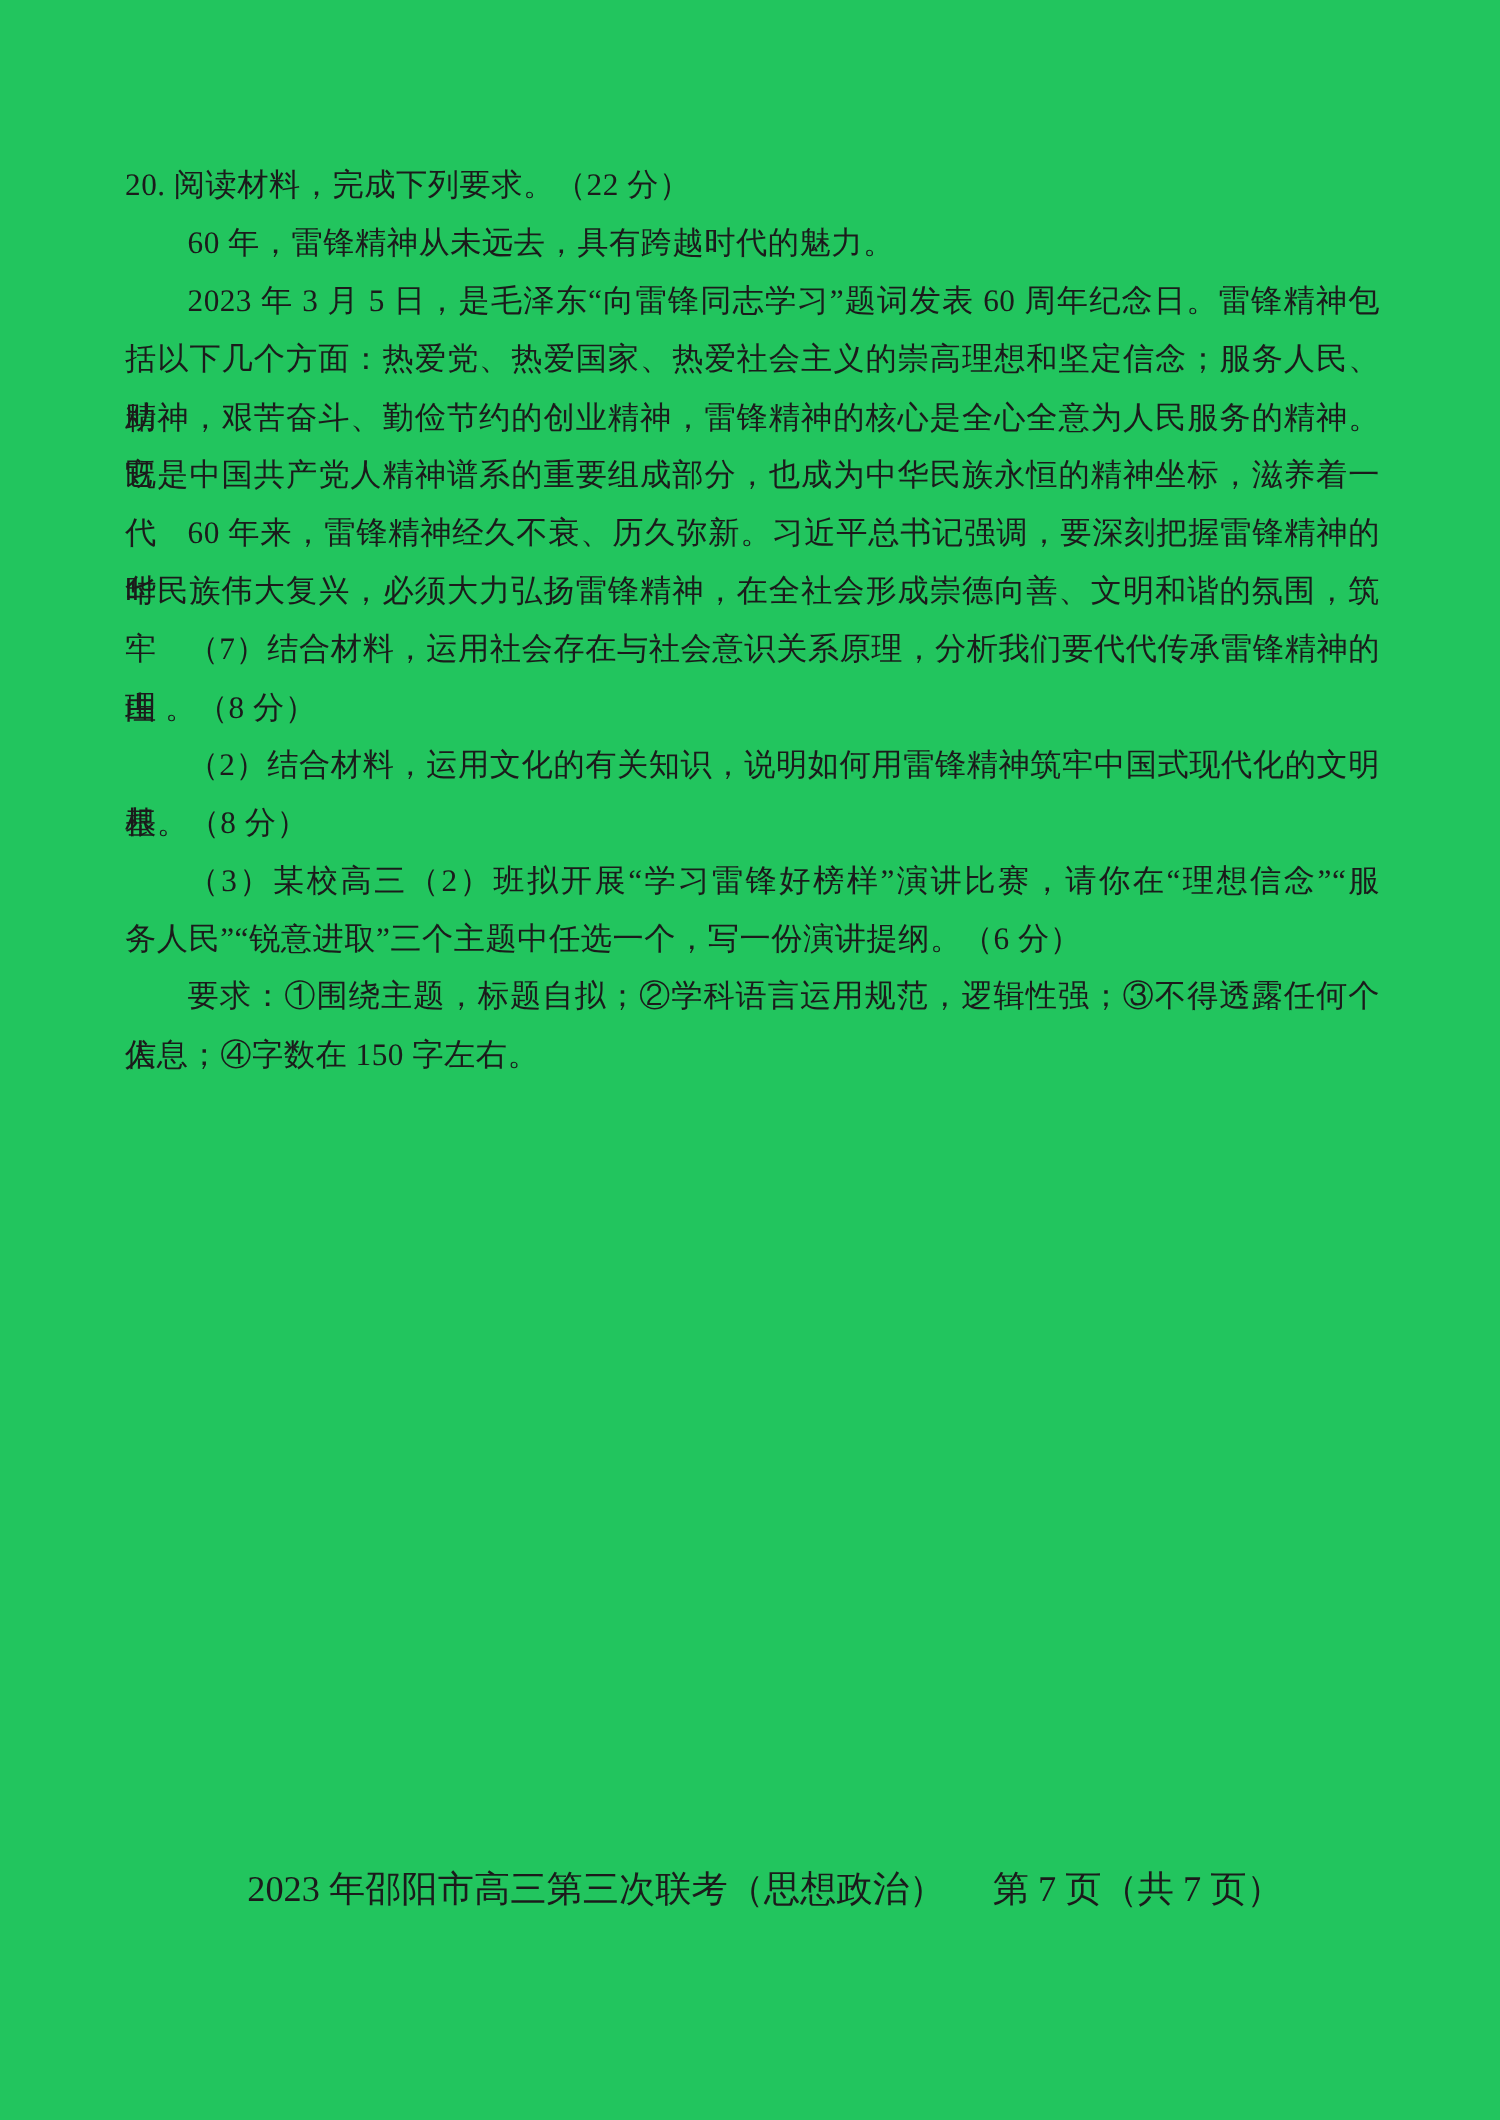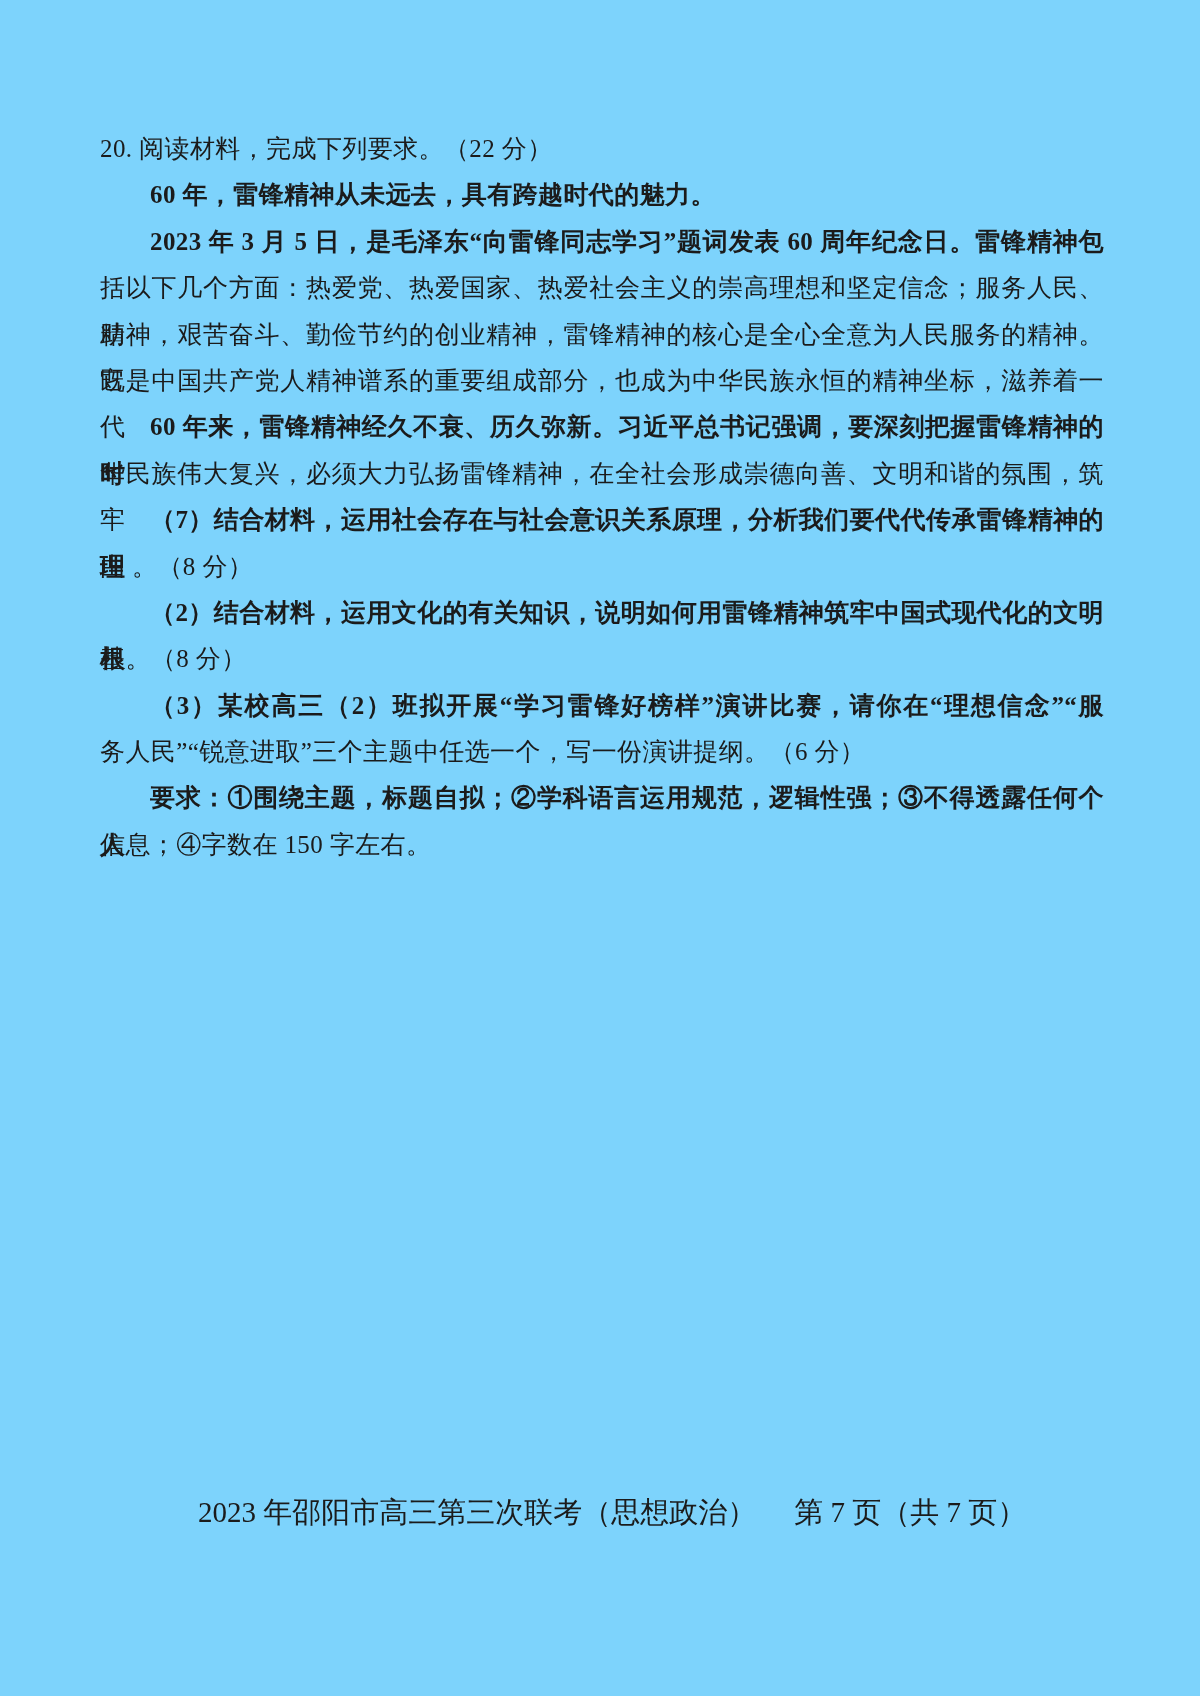--- a/index.html
+++ b/index.html
@@ -4,42 +4,41 @@
 <style>
   html, body {
     margin: 0;
     padding: 0;
     background: #ffffff;
   }
   .page {
     position: relative;
     width: 1200px;
     height: 1696px;
-    background: #7dd3fc;
+    background: #22c55e;
     overflow: hidden;
     font-family: "Liberation Serif", "DejaVu Serif", serif;
     color: #1b1b1b;
   }
   .content {
     position: absolute;
     left: 100px;
     top: 126px;
     width: 1004px;
   }
   .line {
     font-size: 25px;
     line-height: 46.4px;
     height: 46.4px;
     letter-spacing: 0.4px;
     white-space: normal;
     text-align: left;
   }
   .line.indent {
     text-indent: 50px;
-    font-weight: bold;
   }
   .line.fill {
     text-align: justify;
     text-align-last: justify;
   }
   .page-footer {
     position: absolute;
     left: 0;
     top: 1496px;
     width: 1200px;

